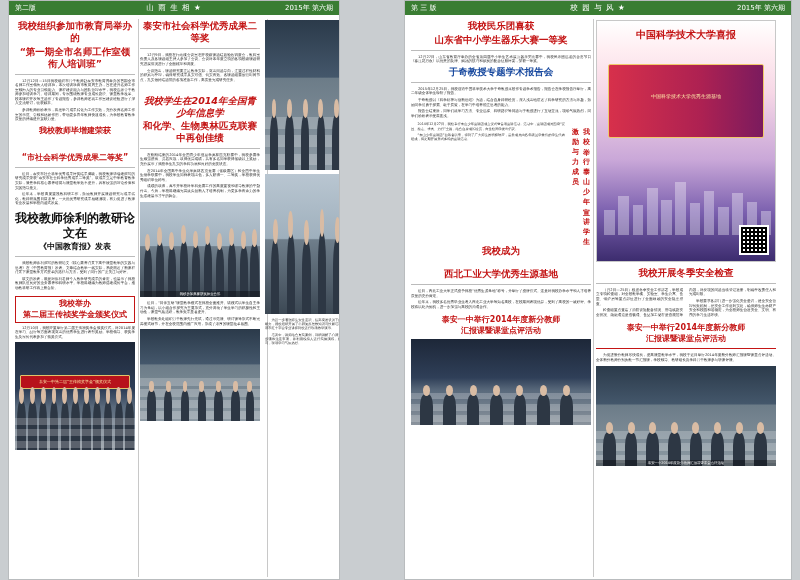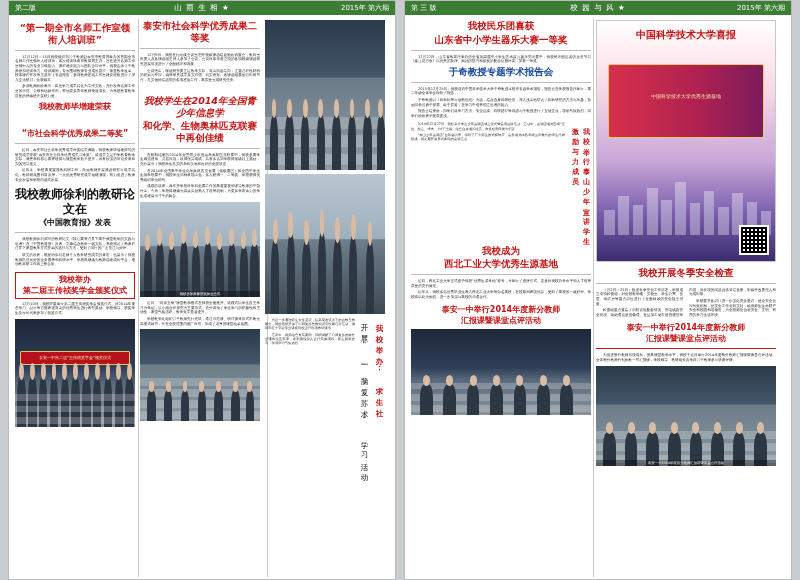--- a/index.html
+++ b/index.html
@@ -7,21 +7,21 @@
     width:800px;height:580px;
     background:#c9cdd0;
     font-family:"DejaVu Sans","Liberation Sans",sans-serif;
     overflow:hidden;
   }
   .page{
     position:absolute;top:0;background:#ffffff;
     height:580px;box-sizing:border-box;
     overflow:hidden;
   }
-  #page-left{left:8px;width:388px;border:1px solid #b9bcbe;}
+  #page-left{left:8px;width:332px;border:1px solid #b9bcbe;}
   #page-right{left:404px;width:388px;border:1px solid #b9bcbe;}
 
   
   .masthead{
     position:relative;height:14px;
     background:#3a7d33;
     color:#ffffff;font-size:7px;line-height:14px;
     display:flex;align-items:center;justify-content:space-between;
     padding:0 6px;box-sizing:border-box;
   }
@@ -144,20 +144,21 @@
     <span class="side">2015年 第六期</span>
   </div>
 
   <div class="body-area">
     <div class="vrule" style="left:129px;"></div>
     <div class="vrule" style="left:258px;"></div>
 
     <div class="cols3" style="height:100%;">
 
       <div class="col" style="width:120px;flex:0 0 120px;">
+        <div class="hl mid">我校组织参加市教育局举办的</div>
         <div class="hl mid" style="margin-top:2px;">“第一期全市名师工作室领衔人培训班”</div>
         <div class="rule"></div>
         <div class="txt">
           <p>12月12日—15日我校组织市骨干教师赴泰安市教育局举办的首期全市名师工作室领衔人培训班，本次培训班由市教育局主办，旨在提升名师工作室领衔人的专业引领能力、课程建设能力与团队管理水平，我校选派骨干教师参加培训学习。培训期间，专家围绕教师专业成长路径、课堂教学改革、校本课程开发等主题作了专题报告，参训教师还就工作室建设经验进行了深入交流研讨，收获颇丰。</p>
           <p>参训教师纷纷表示，将把学习成果转化为工作实效，充分发挥名师工作室的示范、引领和辐射作用，带动更多青年教师快速成长，为学校教育教学质量的持续提升贡献力量。</p>
         </div>
 
         <div class="hl sm" style="margin-top:4px;">我校教师毕增建荣获</div>
         <div class="hl sm" style="margin-top:17px;">“市社会科学优秀成果二等奖”</div>
         <div class="rule"></div>
@@ -338,21 +339,21 @@
 
         <div style="display:flex;gap:4px;margin-top:4px;height:120px;">
           <div class="tiny" style="flex:1;">
             <p>2014年12月27日，我校举行泰山少年宣讲团成立仪式暨首场宣讲活动。活动中，宣讲团成员围绕“爱国、励志、求真、力行”主题，结合自身成长经历，向全校同学发出倡议。</p>
             <p>“泰山少年宣讲团”自筹备以来，得到了广大师生的积极响应，首批成员由各年级品学兼优的学生代表组成，将定期开展形式多样的宣讲活动。</p>
           </div>
           <div class="vert red" style="flex:0 0 13px;font-size:7px;">我 校 举 行 泰 山 少 年 宣 讲 学 生 激 励 与 力 成 员</div>
         </div>
 
         <div class="hl mid" style="margin-top:3px;">我校成为</div>
-        <div class="hl mid" style="margin-top:1px;">西北工业大学优秀生源基地</div>
+        <div class="hl mid" style="margin-top:11px;">西北工业大学优秀生源基地</div>
         <div class="rule"></div>
         <div class="txt">
           <p>近日，西北工业大学正式授予我校“优秀生源基地”称号，并举行了授牌仪式。这是对我校办学水平和人才培养质量的充分肯定。</p>
           <p>近年来，我校多名优秀毕业生考入西北工业大学等知名高校，在校期间表现优异，受到了高校的一致好评。学校将以此为契机，进一步加强与高校的沟通合作。</p>
         </div>
 
         <div class="hl sm" style="margin-top:5px;">泰安一中举行2014年度新分教师</div>
         <div class="hl sm" style="margin-top:1px;">汇报课暨课堂点评活动</div>
 
         <div class="photo ph-hall" style="height:86px;margin-top:3px;">

